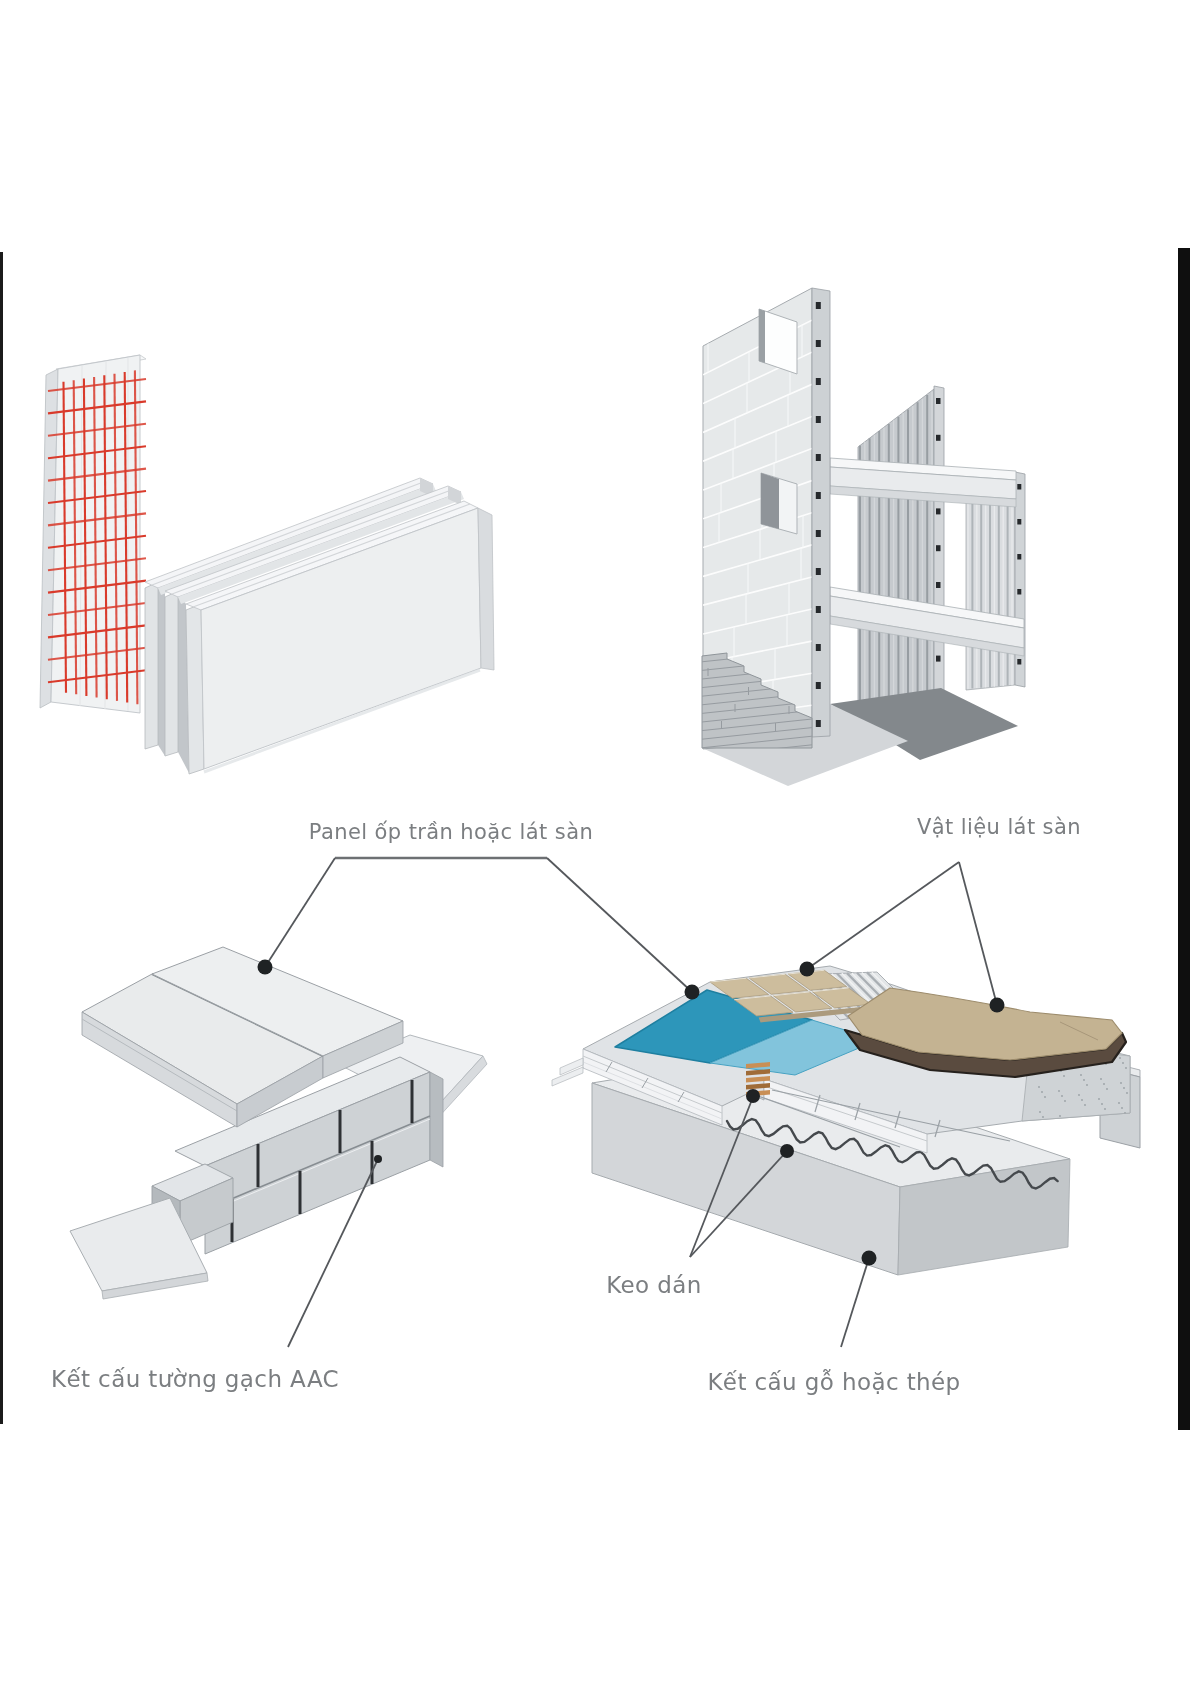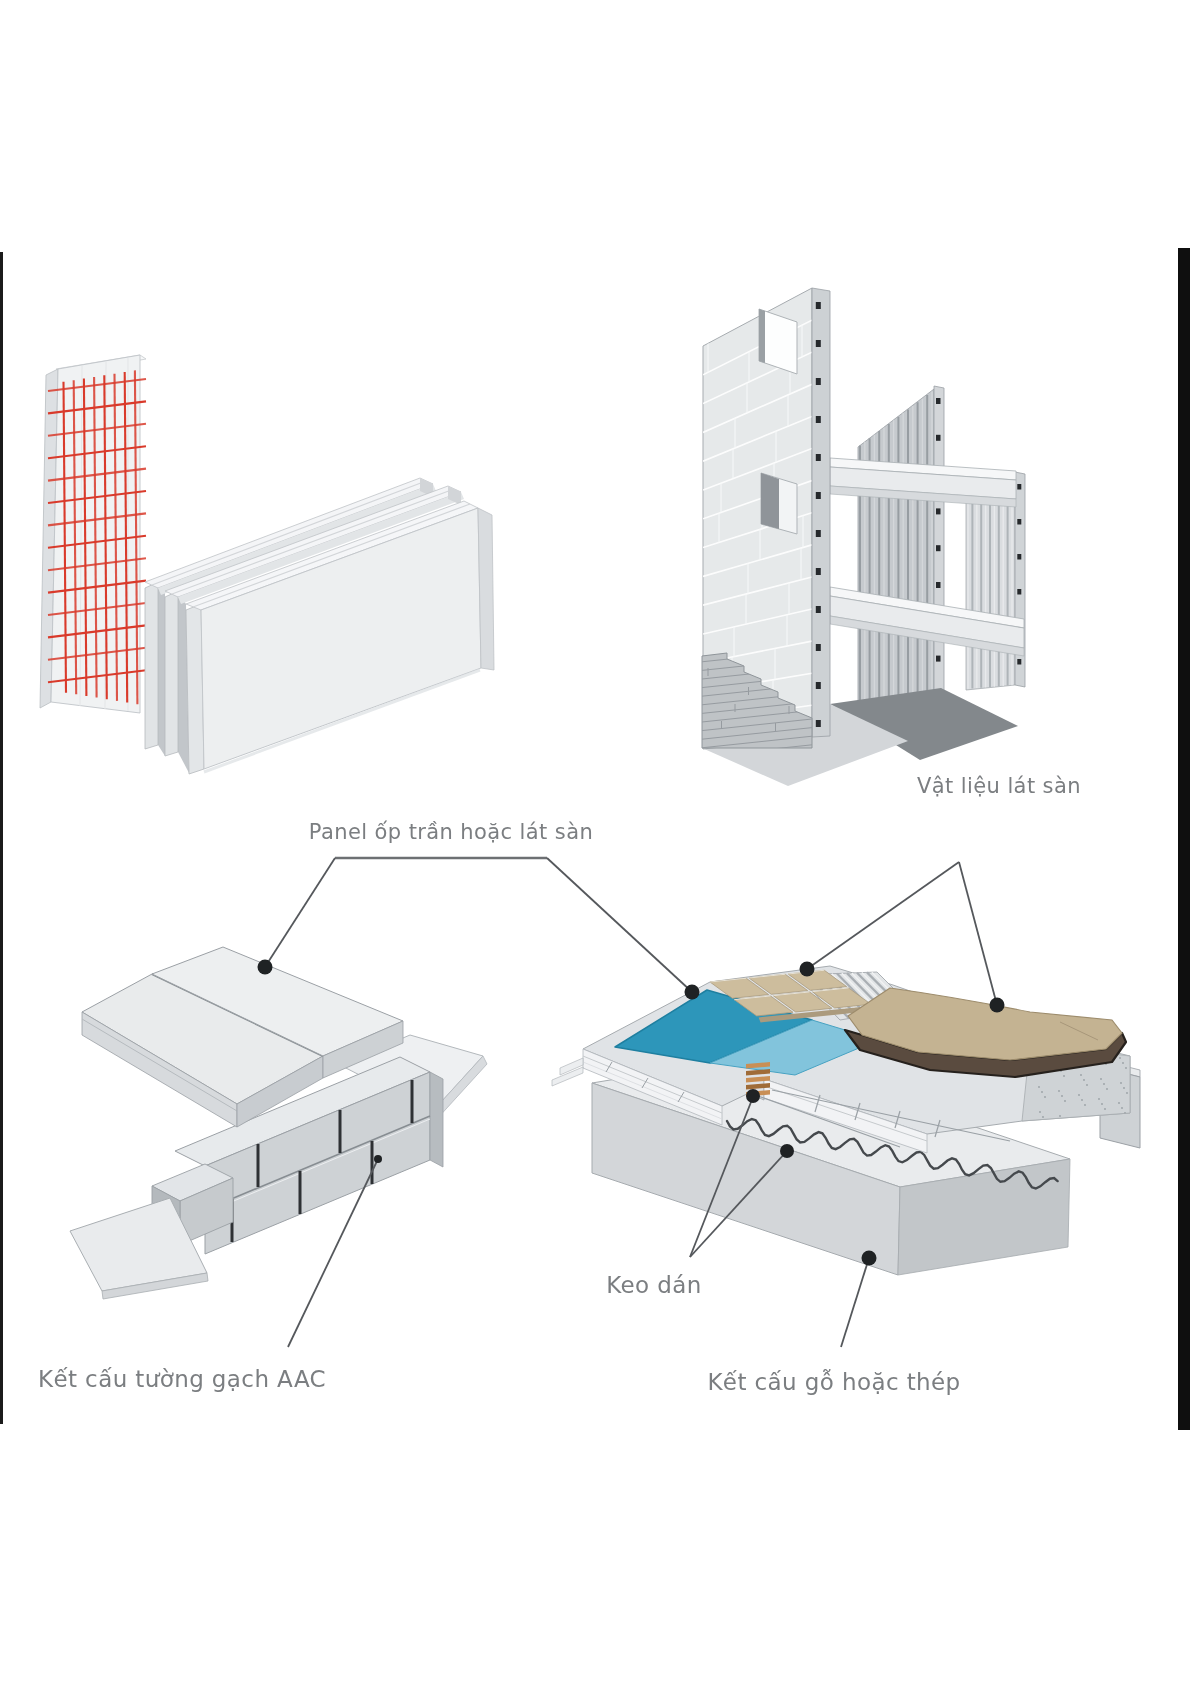--- a/index.html
+++ b/index.html
@@ -447,18 +447,18 @@
     <circle cx="807" cy="969" r="7.5"></circle>
         <circle cx="997" cy="1005" r="7.5"></circle>
     <circle cx="753" cy="1096" r="7"></circle>
         <circle cx="787" cy="1151" r="7"></circle>
     <circle cx="869" cy="1258" r="7.5"></circle>
         <circle cx="378" cy="1159" r="4"></circle>
   </g>
 </svg>
 
 <div class="label lbl-top" style="left:451px;top:820px;">Panel ốp trần hoặc lát sàn</div>
-<div class="label lbl-top" style="left:999px;top:774px;">Vật liệu lát sàn</div>
-<div class="label lbl-bottom" style="left:182px;top:1366px;">Kết cấu tường gạch AAC</div>
+<div class="label lbl-top" style="left:999px;top:815px;">Vật liệu lát sàn</div>
+<div class="label lbl-bottom" style="left:195px;top:1366px;">Kết cấu tường gạch AAC</div>
 <div class="label lbl-bottom" style="left:654px;top:1272px;text-align:center;">Keo dán</div>
 <div class="label lbl-bottom" style="left:834px;top:1369px;">Kết cấu gỗ hoặc thép</div>
 
 </div>
 
 </body></html>

